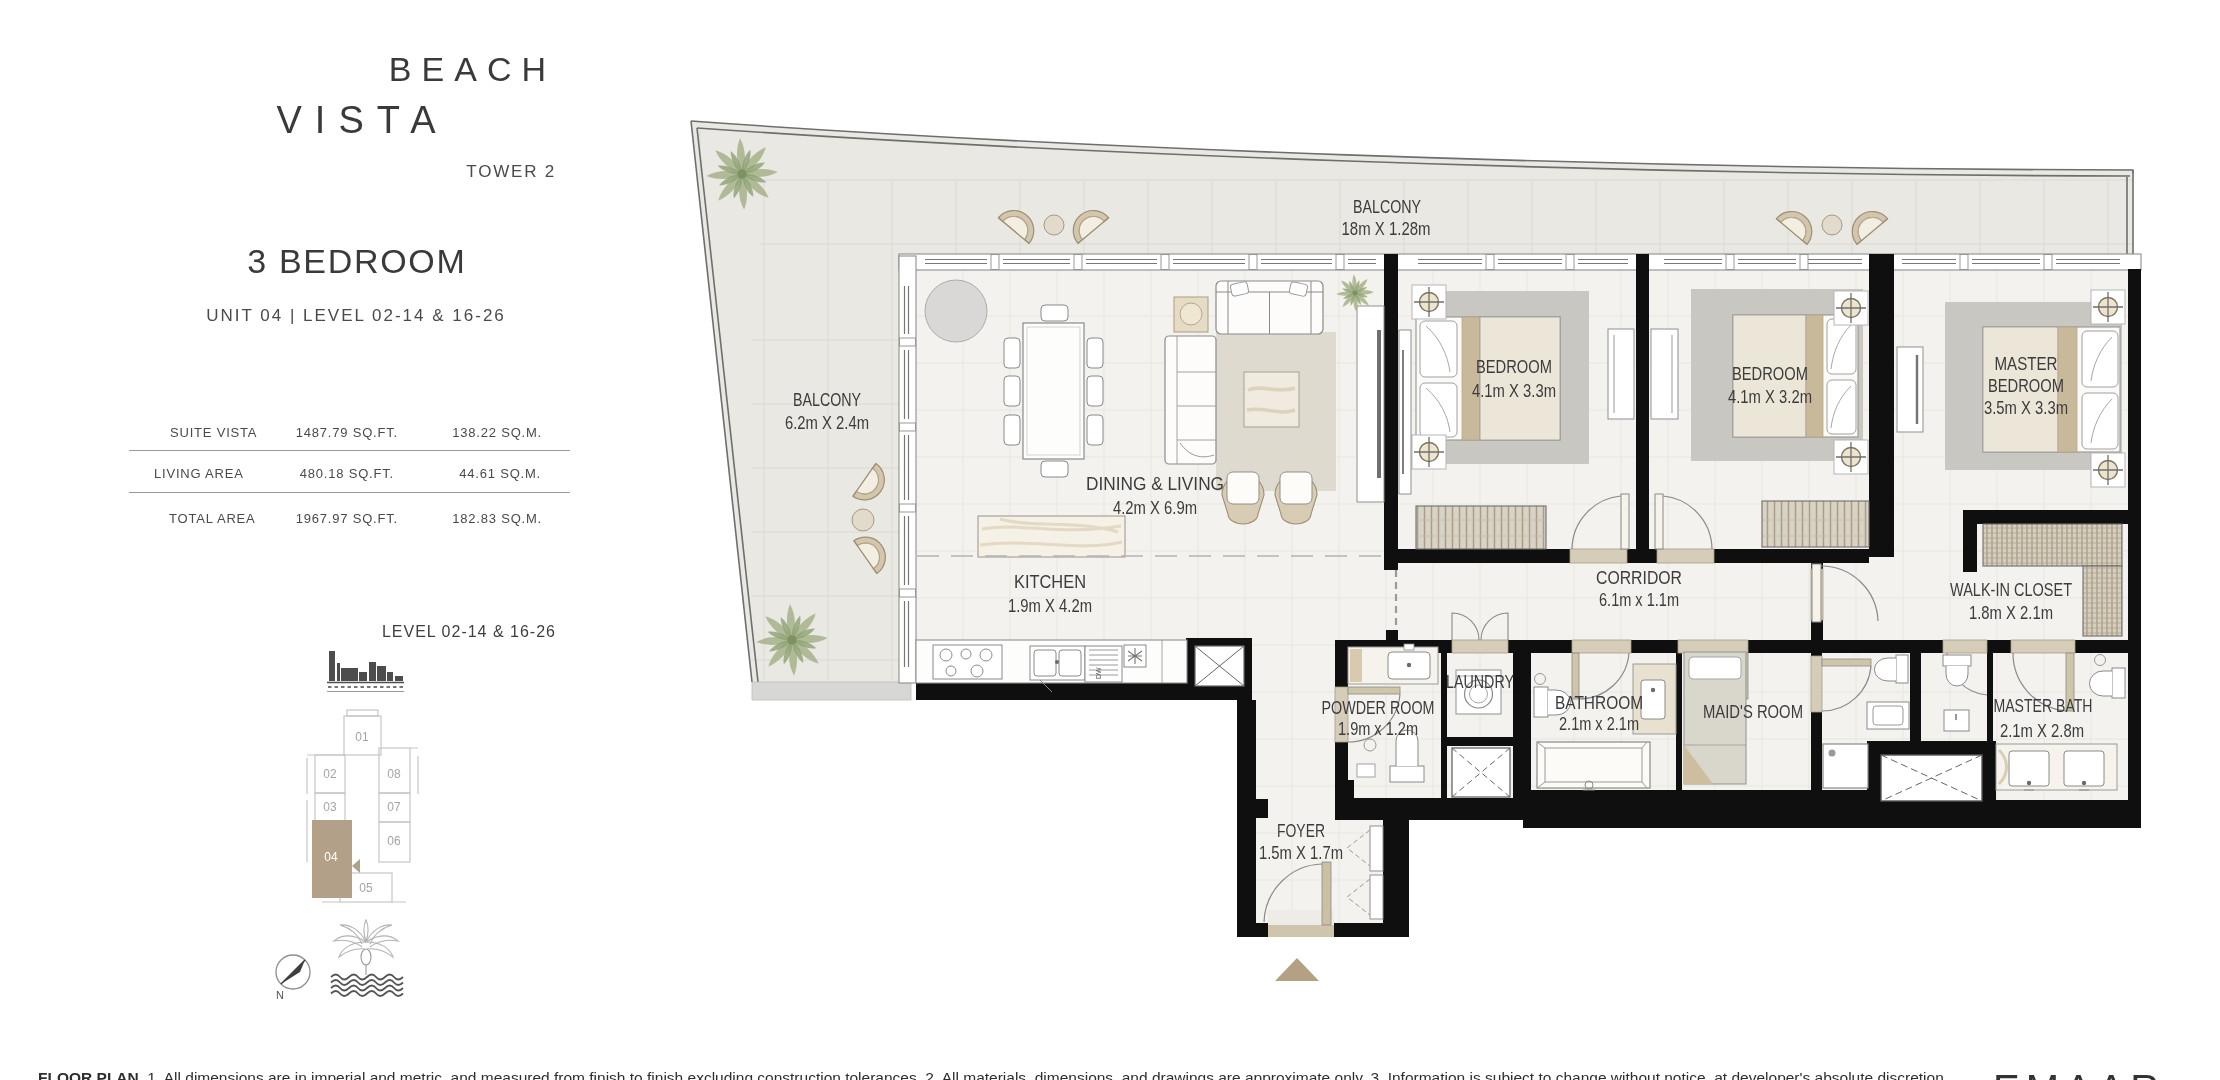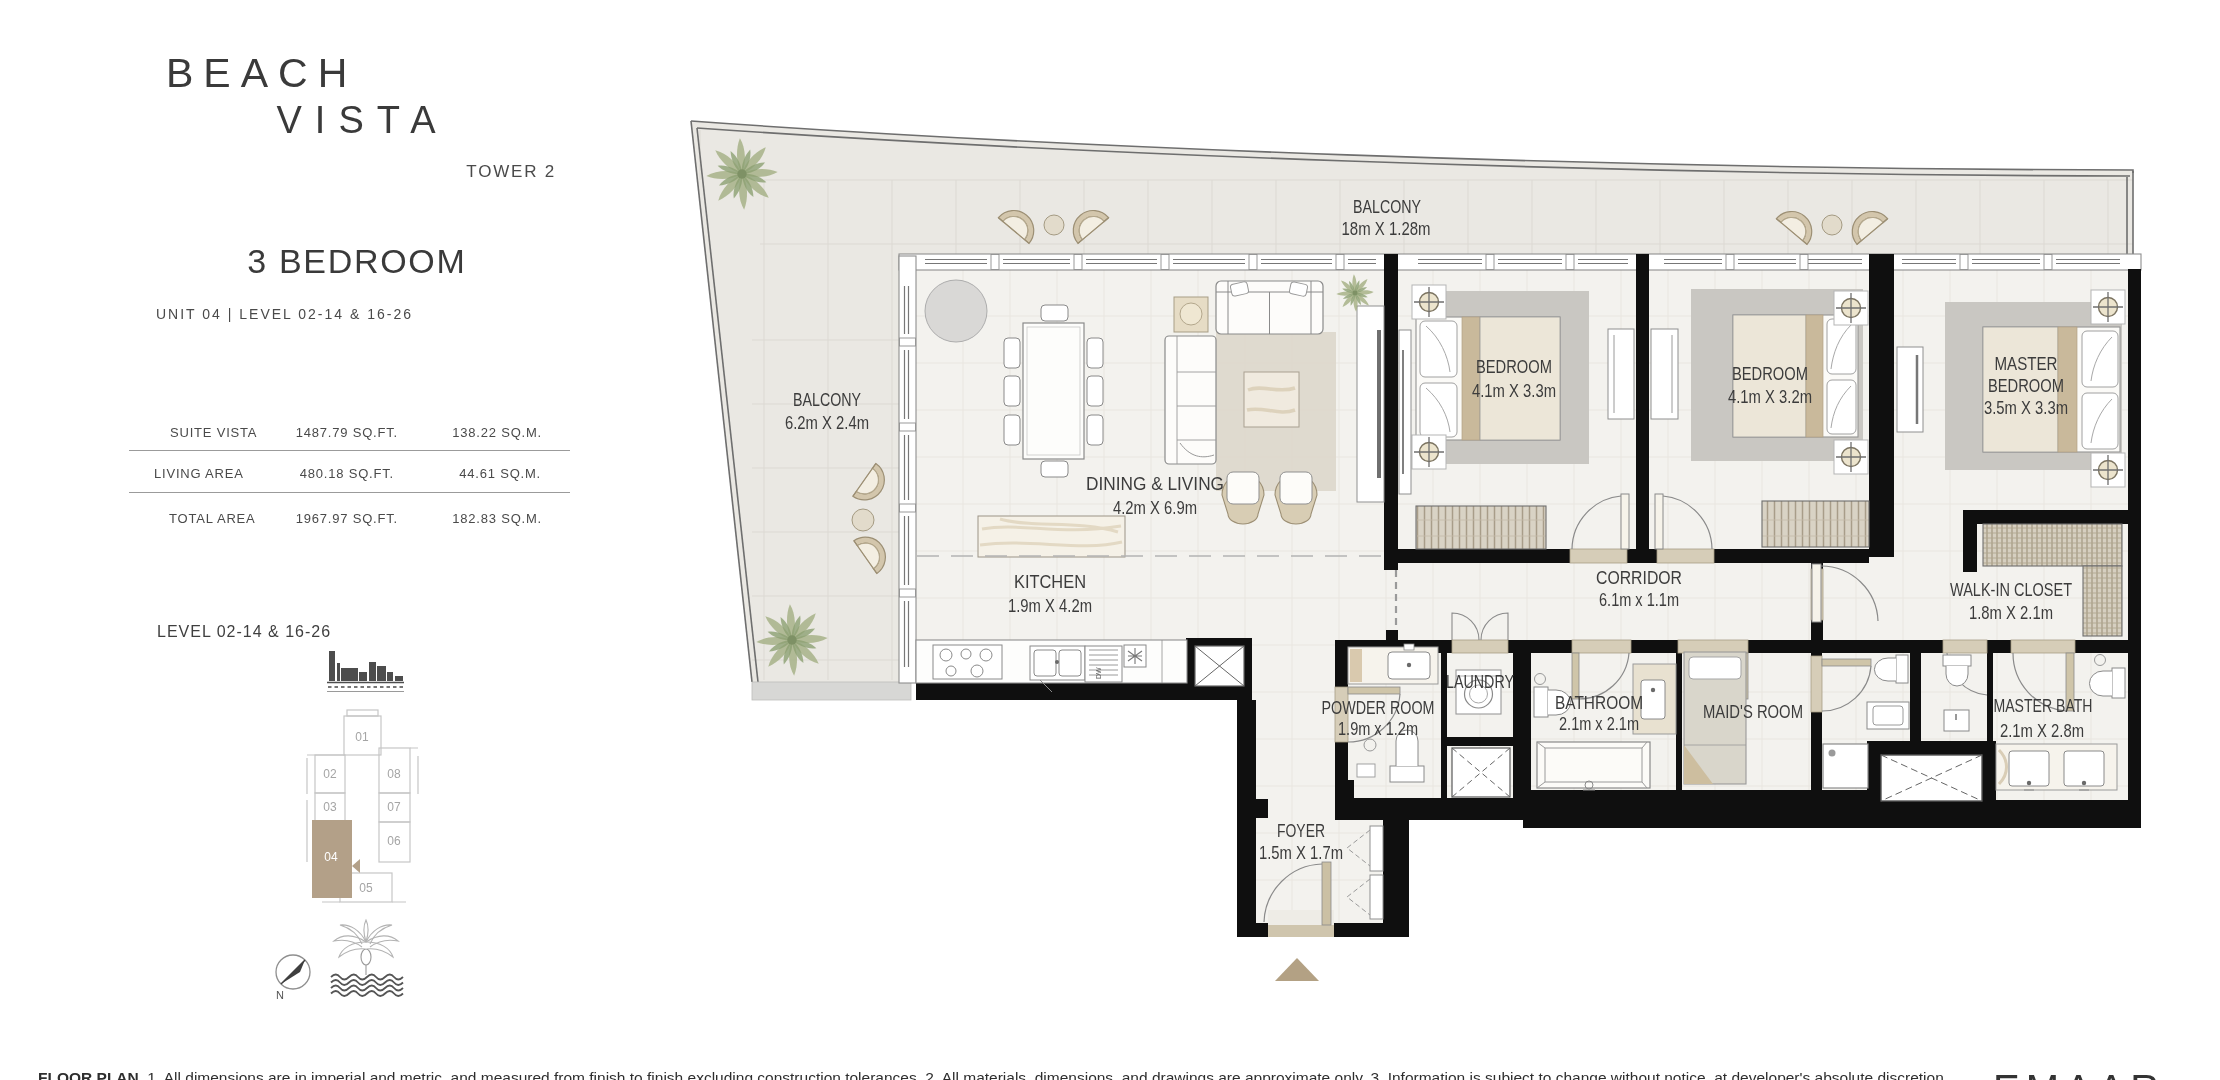--- a/index.html
+++ b/index.html
@@ -5,49 +5,49 @@
   html,body{margin:0;padding:0;background:#ffffff;width:2220px;height:1080px;overflow:hidden;
     font-family:"Liberation Sans",sans-serif;}
   .abs{position:absolute;}
   #page{position:relative;width:2220px;height:1080px;}
   .hdr{color:#3d3d3d;}
 </style>
 </head>
 <body>
 <div id="page">
 
-<div class="abs hdr" style="left:156px;top:50px;width:400px;text-align:left;font-size:41px;letter-spacing:10px;text-indent:10px;color:#3a3a3a;">BEACH</div>
+<div class="abs hdr" style="left:156px;top:50px;width:400px;text-align:right;font-size:34px;letter-spacing:10px;text-indent:10px;color:#3a3a3a;">BEACH</div>
 
 <div class="abs hdr" style="left:156px;top:99px;width:400px;text-align:center;font-size:38px;letter-spacing:13px;text-indent:13px;color:#3a3a3a;">VISTA</div>
 
 <div class="abs" style="left:156px;top:162px;width:400px;text-align:right;font-size:17px;letter-spacing:1.8px;text-indent:1.8px;color:#4a4a4a;">TOWER 2</div>
 
 <div class="abs" style="left:156px;top:242px;width:400px;text-align:center;font-size:34px;letter-spacing:1.7px;text-indent:1.7px;color:#3a3a3a;">3 BEDROOM</div>
 
-<div class="abs" style="left:156px;top:306px;width:400px;text-align:left;font-size:14px;letter-spacing:2px;color:#4a4a4a;">UNIT 04 | LEVEL 02-14 &amp; 16-26</div>
+<div class="abs" style="left:156px;top:306px;width:400px;text-align:center;font-size:17px;letter-spacing:2px;color:#4a4a4a;">UNIT 04 | LEVEL 02-14 &amp; 16-26</div>
 
 <div class="abs" style="left:129px;top:418px;width:441px;font-size:13px;color:#4a4a4a;">
   <div style="position:relative;height:32px;">
     <span style="position:absolute;left:41px;top:7px;letter-spacing:0.8px;">SUITE VISTA</span>
     <span style="position:absolute;right:172px;top:7px;letter-spacing:0.8px;">1487.79 SQ.FT.</span>
     <span style="position:absolute;right:28px;top:7px;letter-spacing:0.8px;">138.22 SQ.M.</span>
   </div>
   <div style="border-top:1px solid #9b9b9b;position:relative;height:41px;">
     <span style="position:absolute;left:25px;top:15px;letter-spacing:0.8px;">LIVING AREA</span>
     <span style="position:absolute;right:176px;top:15px;letter-spacing:0.8px;">480.18 SQ.FT.</span>
     <span style="position:absolute;right:29px;top:15px;letter-spacing:0.8px;">44.61 SQ.M.</span>
   </div>
   <div style="border-top:1px solid #9b9b9b;position:relative;height:40px;">
     <span style="position:absolute;left:40px;top:18px;letter-spacing:0.8px;">TOTAL AREA</span>
     <span style="position:absolute;right:172px;top:18px;letter-spacing:0.8px;">1967.97 SQ.FT.</span>
     <span style="position:absolute;right:28px;top:18px;letter-spacing:0.8px;">182.83 SQ.M.</span>
   </div>
 </div>
 
-<div class="abs" style="left:156px;top:623px;width:400px;text-align:left;font-size:16px;letter-spacing:1px;text-indent:1px;color:#3f3f3f;">LEVEL 02-14 &amp; 16-26</div>
+<div class="abs" style="left:156px;top:623px;width:400px;text-align:right;font-size:16px;letter-spacing:1px;text-indent:1px;color:#3f3f3f;">LEVEL 02-14 &amp; 16-26</div>
 
 <div class="abs" style="left:38px;top:1069px;width:2000px;font-size:15.5px;color:#2e2e2e;white-space:nowrap;"><b>FLOOR PLAN</b>&nbsp; 1. All dimensions are in imperial and metric, and measured from finish to finish excluding construction tolerances. 2. All materials, dimensions, and drawings are approximate only. 3. Information is subject to change without notice, at developer's absolute discretion.</div>
 
 <div class="abs" style="left:1993px;top:1069px;width:220px;font-size:40px;line-height:40px;letter-spacing:6px;color:#333;font-family:'Liberation Sans',sans-serif;">EMAAR</div>
 <svg class="abs" style="left:0;top:0;" width="2220" height="1080" viewBox="0 0 2220 1080">
 <defs>
   <pattern id="ward" width="7" height="46" patternUnits="userSpaceOnUse">
     <rect width="7" height="46" fill="#d9d3c5"></rect>
     <path d="M3.5,0 V46" stroke="#a89d89" stroke-width="1.5"></path>
     <path d="M0,14 H7 M0,30 H7" stroke="#c4baa8" stroke-width="0.8"></path>

